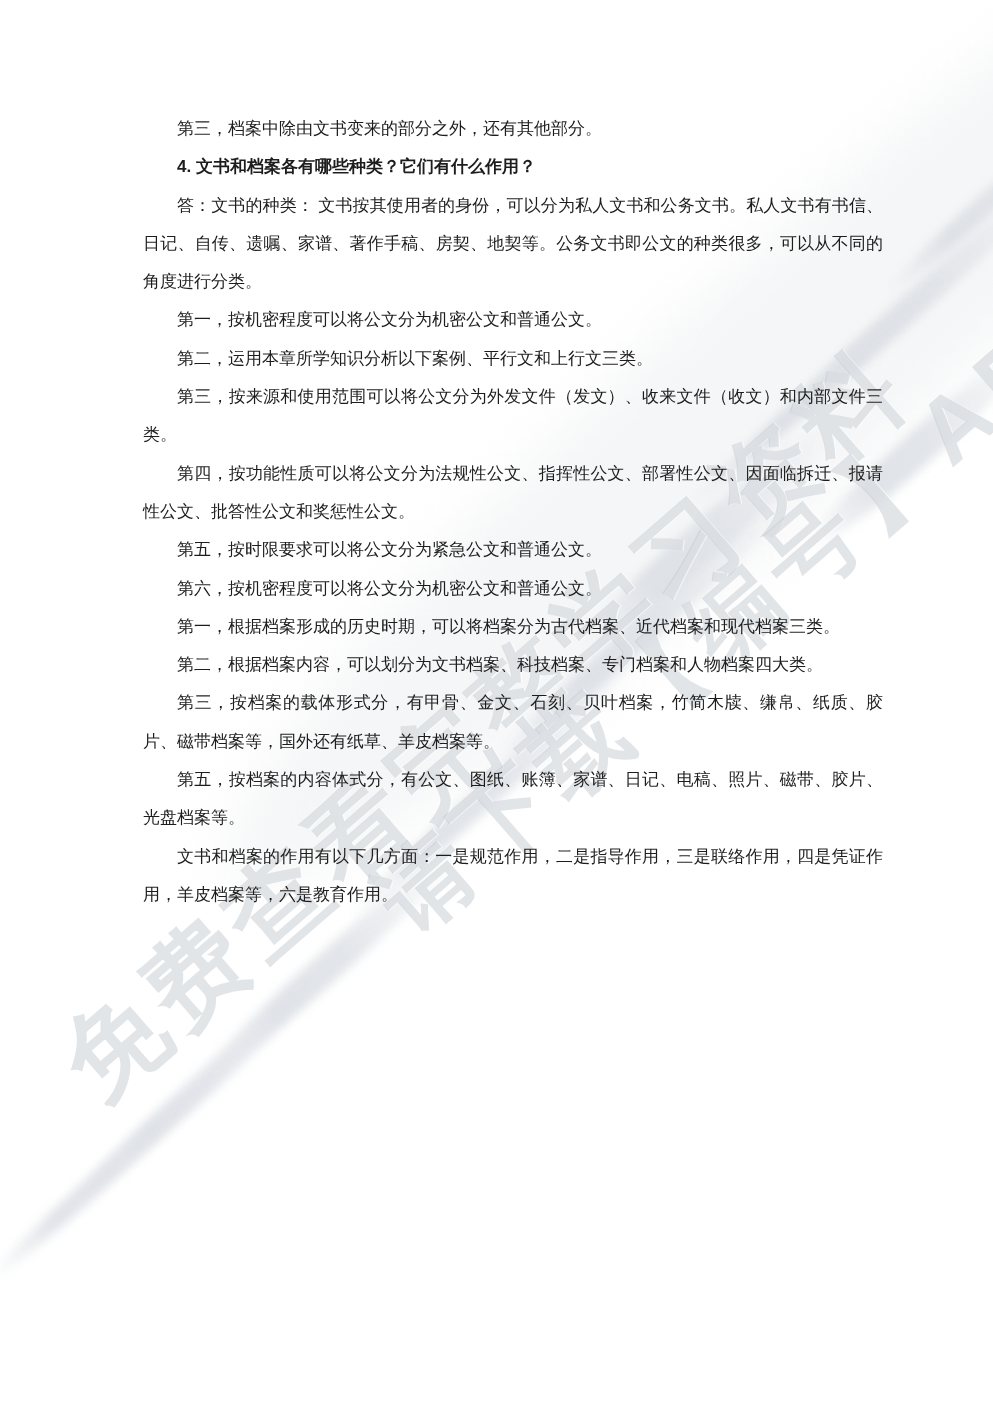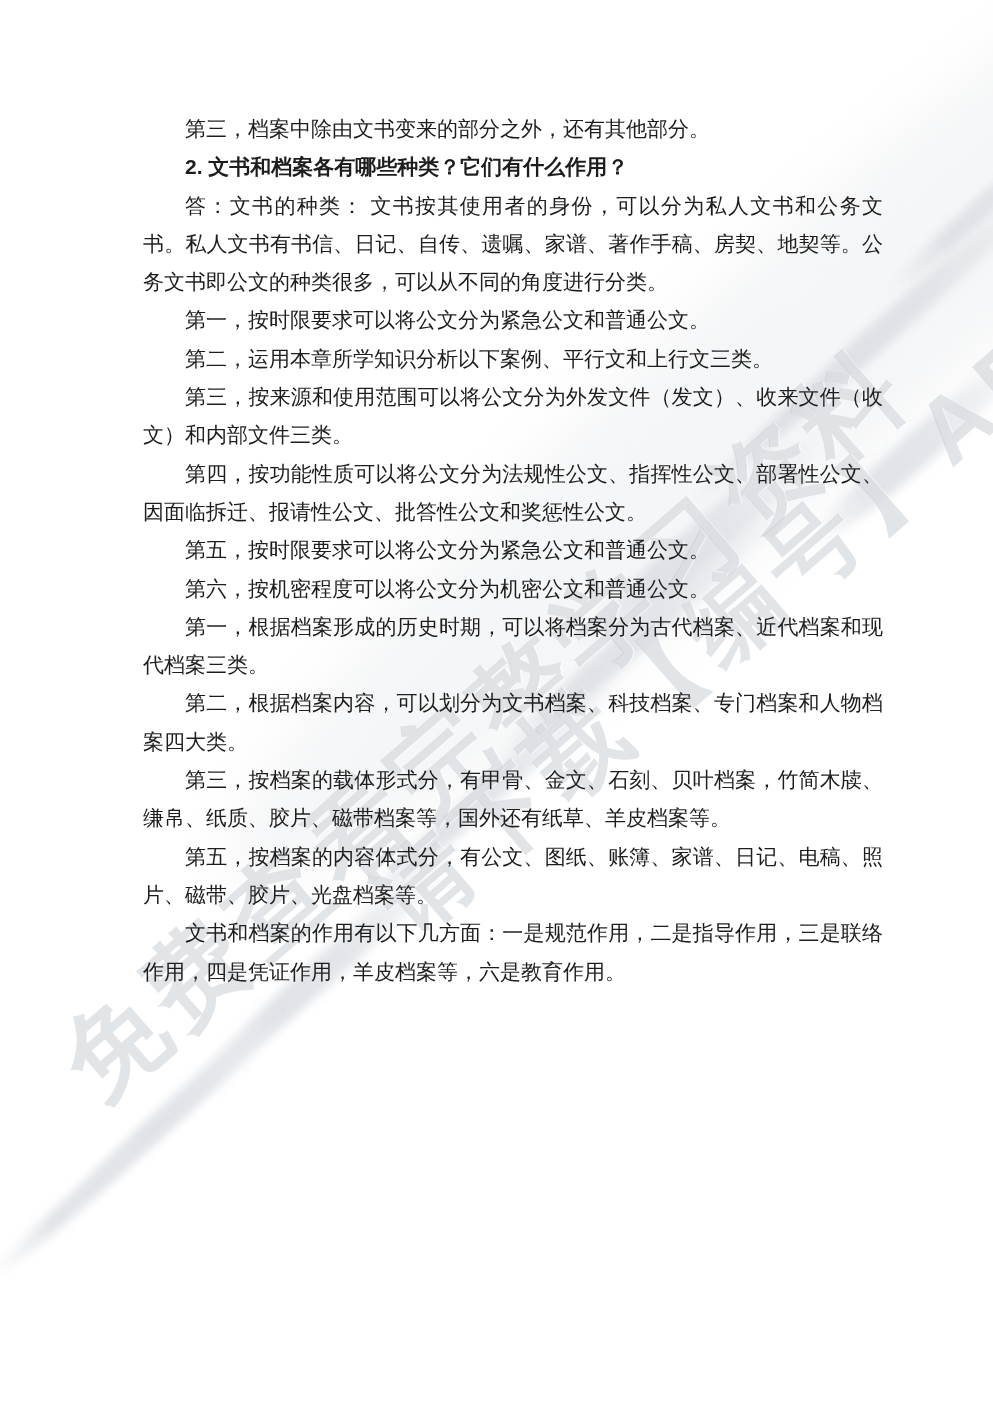--- a/index.html
+++ b/index.html
@@ -39,21 +39,21 @@
   }
   #wm-line1{left:78px;top:1012px;font-size:100px;letter-spacing:8px;}
   #wm-line2{left:392px;top:852px;font-size:92px;letter-spacing:10px;}
   
   #document-page{
     position:absolute;
     left:143px;top:110px;
     width:740px;
     z-index:1;
     color:#1d1d1d;
-    font-size:21px;
+    font-size:17px;
     line-height:38.3px;
     text-align:justify;
   }
   #document-page p{
     margin:0;
     text-indent:2em;
   }
   #document-page p.bold{
     font-family:"Liberation Sans","DejaVu Sans",sans-serif;
     font-weight:bold;
@@ -76,23 +76,23 @@
   <div class="streak" style="left:150px;top:950px;width:360px;height:30px;"></div>
   <div class="streak" style="left:30px;top:1080px;width:330px;height:24px;"></div>
   <div class="streak" style="left:-50px;top:1170px;width:300px;height:20px;"></div>
   <div class="streak" style="left:850px;top:190px;width:280px;height:22px;"></div>
   <div id="wm-line1" class="wm-text">免费查看完整学习资料</div>
   <div id="wm-line2" class="wm-text">请下载【编号】APP</div>
 </div>
 
 <div id="document-page">
     <p><span>第三，档案中除由文书变来的部分之外，还有其他部分。</span></p>
-    <p class="bold"><span>2. 文书和档案各有哪些种类？它们有什么作用？</span></p>
+    <p class="bold"><span>4. 文书和档案各有哪些种类？它们有什么作用？</span></p>
     <p><span>答：</span><span class="u">文书的种类： </span><span>文书按其使用者的身份，可以分为私人文书和公务文书。私人文书有书信、日记、自传、遗嘱、家谱、著作手稿、房契、地契等。公务文书即公文的种类很多，可以从不同的角度进行分类。</span></p>
-    <p><span>第一，按时限要求可以将公文分为紧急公文和普通公文。</span></p>
+    <p><span>第一，按机密程度可以将公文分为机密公文和普通公文。</span></p>
     <p><span>第二，运用本章所学知识分析以下案例、平行文和上行文三类。</span></p>
     <p><span>第三，按来源和使用范围可以将公文分为外发文件（发文）、收来文件（收文）和内部文件三类。</span></p>
     <p><span>第四，按功能性质可以将公文分为法规性公文、指挥性公文、部署性公文、因面临拆迁、报请性公文、批答性公文和奖惩性公文。</span></p>
     <p><span>第五，按时限要求可以将公文分为紧急公文和普通公文。</span></p>
     <p><span>第六，按机密程度可以将公文分为机密公文和普通公文。</span></p>
     <p><span>第一，根据档案形成的历史时期，可以将档案分为古代档案、近代档案和现代档案三类。</span></p>
     <p><span>第二，根据档案内容，可以划分为文书档案、科技档案、专门档案和人物档案四大类。</span></p>
     <p><span>第三，按档案的载体形式分，有甲骨、金文、石刻、贝叶档案，竹简木牍、缣帛、纸质、胶片、磁带档案等，国外还有纸草、羊皮档案等。</span></p>
     <p><span>第五，按档案的内容体式分，有公文、图纸、账簿、家谱、日记、电稿、照片、磁带、胶片、光盘档案等。</span></p>
     <p><span>文书和档案的作用有以下几方面：一是规范作用，二是指导作用，三是联络作用，四是凭证作用，羊皮档案等，六是教育作用。</span></p>

